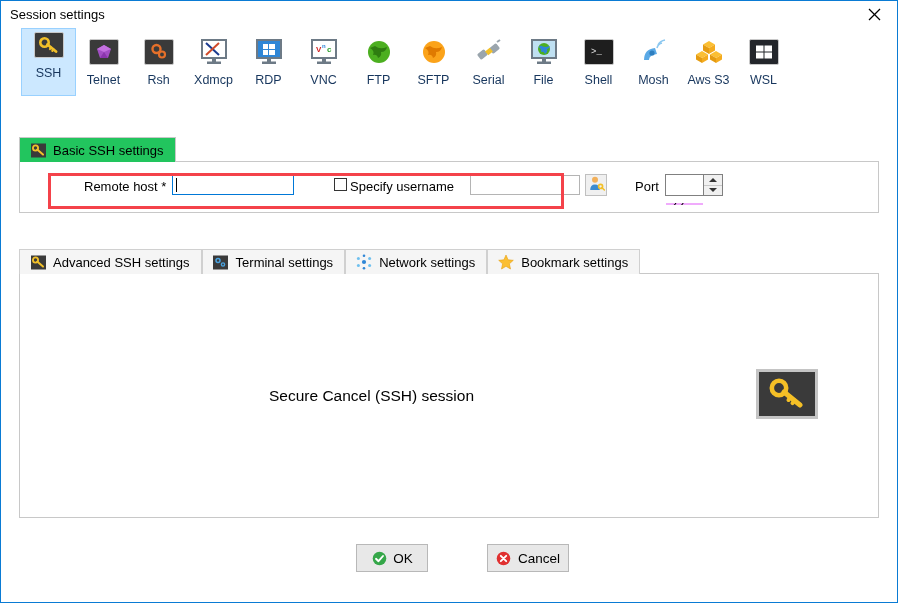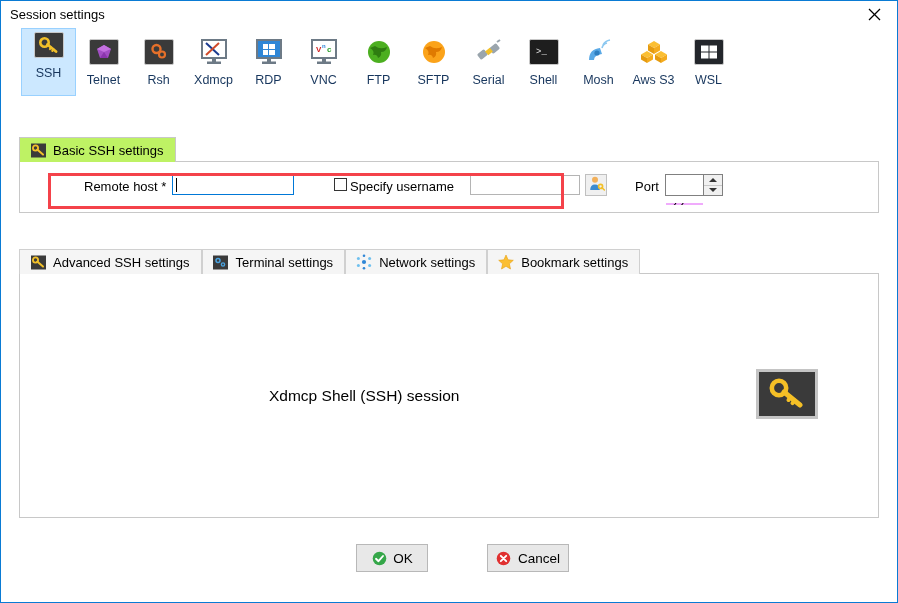--- a/index.html
+++ b/index.html
@@ -128,21 +128,21 @@
     padding: 0 11px 0 10px;
     box-sizing: border-box;
     font-size: 13px;
     background: #f5f5f5;
     border: 1px solid #d0d0d0;
     border-bottom: none;
     cursor: default;
     white-space: nowrap;
   }
   .tabbtn.active {
-    background: #bef264;
+    background: #22c55e;
     border-color: #c8c8c8;
     justify-content: center;
   }
   .tabbtn .tabicon {
     width: 16px;
     height: 16px;
     margin-right: 7px;
     display: flex;
     align-items: center;
     justify-content: center;
@@ -483,20 +483,32 @@
         <svg width="28" height="26" viewBox="0 0 28 26">
           <rect x="3" y="12" width="9" height="7" rx="1.5" fill="#9aa5ad" transform="rotate(-40 7.5 15.5)"></rect>
           <rect x="15" y="6" width="9" height="7" rx="1.5" fill="#9aa5ad" transform="rotate(-40 19.5 9.5)"></rect>
           <rect x="11" y="10" width="6" height="5" fill="#f2c029" transform="rotate(-40 14 12.5)"></rect>
           <line x1="22" y1="3" x2="25" y2="1" stroke="#9aa5ad" stroke-width="2"></line>
         </svg>
       </div>
       <div class="proto-label">Serial</div>
     </div>
 
+    <div class="proto-item">
+      <div class="proto-icon">
+        <svg width="30" height="28" viewBox="0 0 30 28">
+          <rect x="3" y="2" width="24" height="18" fill="#bfe0f2" stroke="#6d7a86" stroke-width="2"></rect>
+          <circle cx="15" cy="11" r="6" fill="#4caf20"></circle>
+          <path d="M9.5 9 Q13 11 12 14 Q15 13 16 16 Q19 14 18 11 Q21 10 20.5 8 Q15 10 12 7.5 Z" fill="#2f86d6"></path>
+          <rect x="13" y="20" width="4" height="4" fill="#6d7a86"></rect>
+          <rect x="8" y="23.5" width="14" height="2.5" fill="#6d7a86"></rect>
+        </svg>
+      </div>
+      <div class="proto-label">File</div>
+    </div>
 
     <div class="proto-item">
       <div class="proto-icon">
         <div class="tile" style="background:#1e1e1e;">
           <svg width="20" height="14" viewBox="0 0 20 14">
             <text x="2" y="9" font-family="Liberation Mono, monospace" font-size="9" fill="#e8e8e8">&gt;_</text>
           </svg>
         </div>
       </div>
       <div class="proto-label">Shell</div>
@@ -649,21 +661,21 @@
           <polygon points="8,1 10.1,5.8 15.3,6.3 11.4,9.8 12.5,15 8,12.3 3.5,15 4.6,9.8 0.7,6.3 5.9,5.8" fill="#fbbf33" stroke="#e5a010" stroke-width="0.6"></polygon>
         </svg>
       </span>
       <span>Bookmark settings</span>
     </div>
 
   </div>
 
   <div id="lower-panel"></div>
 
-  <div id="session-caption">Xdmcp Shell (SSH) session</div>
+  <div id="session-caption">Secure Cancel (SSH) session</div>
 
   <div id="big-key">
     <span>
       <svg width="38" height="30" viewBox="0 0 38 30">
         <circle cx="11" cy="10" r="7.2" fill="none" stroke="#f5c026" stroke-width="4.6"></circle>
         <circle cx="11" cy="10" r="2.4" fill="#3a3a3a"></circle>
         <path d="M16 14 L32 27" stroke="#f5c026" stroke-width="5" stroke-linecap="round"></path>
         <path d="M22.5 19.2 L20.5 22" stroke="#f5c026" stroke-width="4" stroke-linecap="round"></path>
         <path d="M26.5 22.4 L24.5 25.2" stroke="#f5c026" stroke-width="4" stroke-linecap="round"></path>
       </svg>

